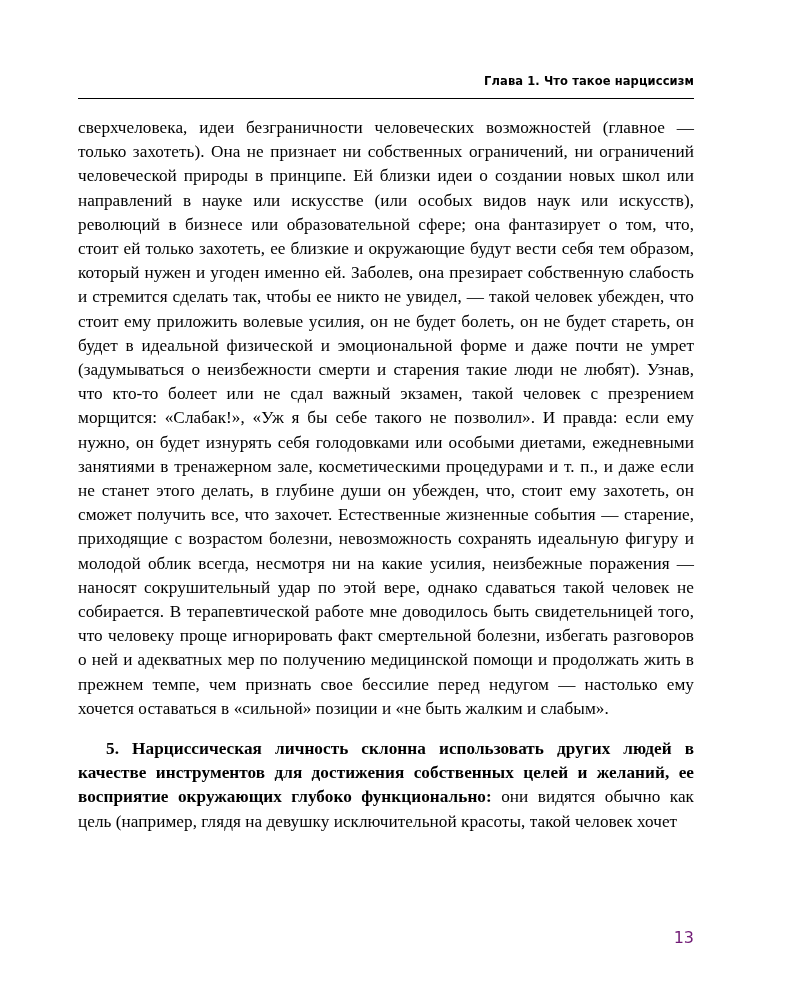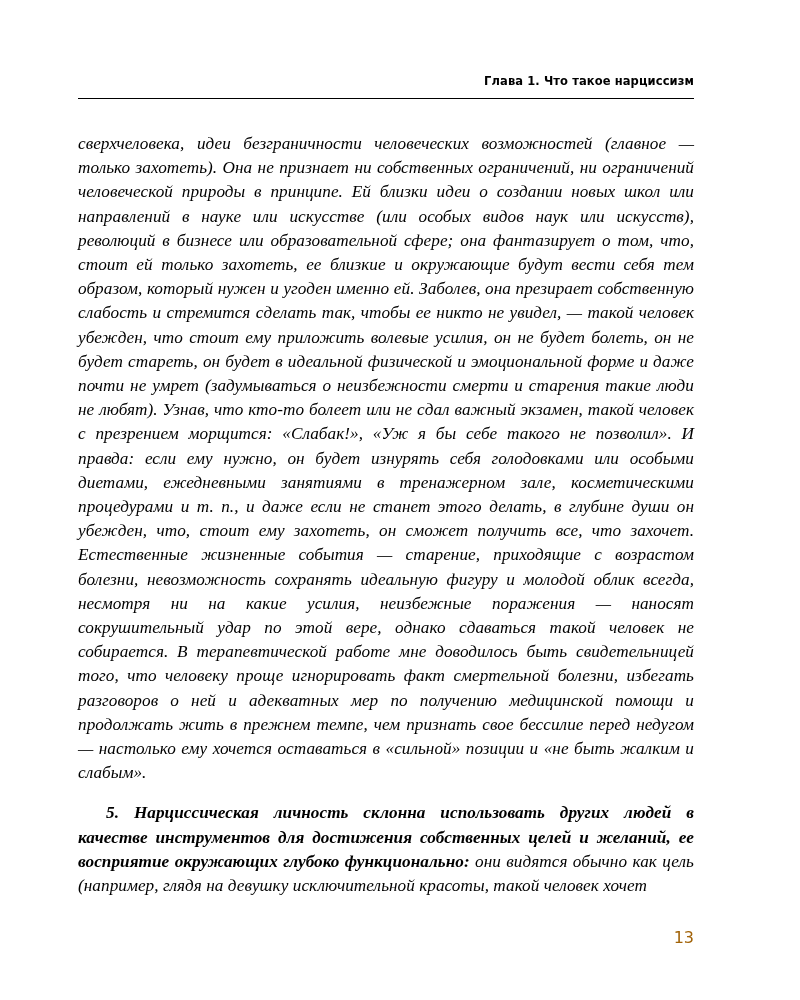--- a/index.html
+++ b/index.html
@@ -39,24 +39,23 @@
   .header-rule {
     position: absolute;
     top: 98px;
     left: 78px;
     width: 616px;
     height: 1px;
     background: #000;
   }
   .content {
     position: absolute;
-    top: 132px;
+    top: 116px;
     left: 78px;
     width: 616px;
-    font-style: italic;
   }
   p {
     margin: 0;
     font-size: 17.2px;
     line-height: 24.2px;
     text-align: justify;
     text-justify: inter-word;
     hyphens: manual;
     letter-spacing: 0.05px;
   }
@@ -74,21 +73,21 @@
     font-weight: bold;
   }
   .folio {
     position: absolute;
     top: 928px;
     left: 78px;
     width: 616px;
     text-align: right;
     font-family: "DejaVu Sans", sans-serif;
     font-size: 16px;
-    color: #a16207;
+    color: #701a75;
   }
 </style>
 </head>
 <body>
 
 <div class="page">
 
   <div class="header">Глава 1. Что такое нарциссизм</div>
   <div class="header-rule"></div>
 

